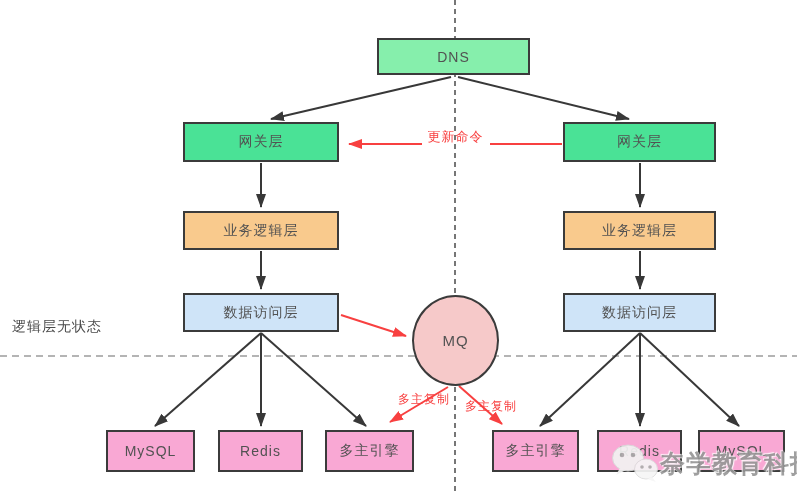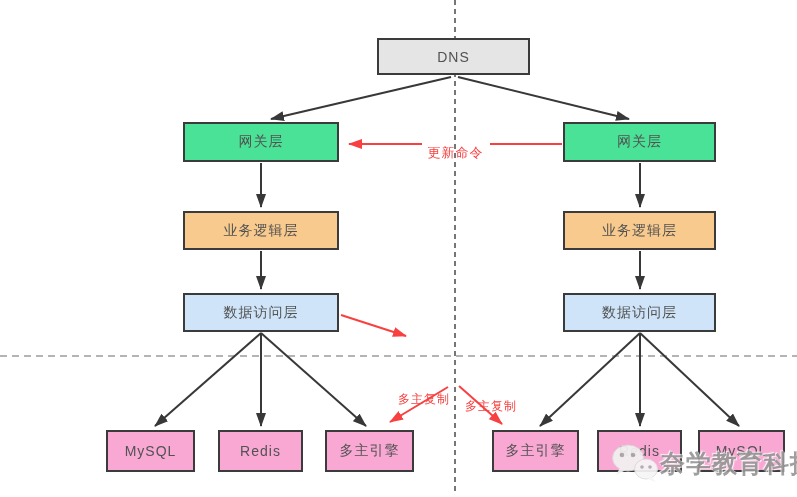--- a/index.html
+++ b/index.html
@@ -6,40 +6,40 @@
   .stage{
     position:relative;width:797px;height:497px;background:#ffffff;overflow:hidden;
     font-family:"Liberation Sans","DejaVu Sans",sans-serif;
   }
   .stage svg.connectors{position:absolute;left:0;top:0;z-index:1;}
   .node{
     position:absolute;z-index:2;box-sizing:border-box;
     border:2px solid #3b3b3b;display:flex;align-items:center;justify-content:center;
     font-size:14px;color:#525252;letter-spacing:1px;
   }
-  .dns{left:377px;top:38px;width:153px;height:37px;background:#e5e5e5;}
+  .dns{left:377px;top:38px;width:153px;height:37px;background:#86efac;}
   .gw-l{left:183px;top:122px;width:156px;height:40px;background:#4ae296;}
   .gw-r{left:563px;top:122px;width:153px;height:40px;background:#4ae296;}
   .bl-l{left:183px;top:211px;width:156px;height:39px;background:#f9ca8d;}
   .bl-r{left:563px;top:211px;width:153px;height:39px;background:#f9ca8d;}
   .dao-l{left:183px;top:293px;width:156px;height:39px;background:#cfe4f8;}
   .dao-r{left:563px;top:293px;width:153px;height:39px;background:#cfe4f8;}
   .mq{left:412px;top:295px;width:87px;height:91px;background:#f6c9c9;border-radius:50%;font-size:15px;}
   .db{background:#f9a8d4;top:430px;height:42px;}
   .mysql-l{left:106px;width:89px;}
   .redis-l{left:218px;width:85px;}
   .eng-l{left:325px;width:89px;}
   .eng-r{left:492px;width:87px;}
   .redis-r{left:597px;width:85px;}
   .mysql-r{left:698px;width:87px;}
   .edge-label{
     position:absolute;z-index:3;color:#f84040;text-align:center;
     font-size:13px;letter-spacing:1px;white-space:nowrap;
   }
-  .lbl-update{left:408px;top:144px;width:95px;text-align:center;}
+  .lbl-update{left:408px;top:128px;width:95px;text-align:center;}
   .lbl-rep-l{left:392px;top:391px;width:64px;font-size:12px;}
   .lbl-rep-r{left:459px;top:398px;width:64px;font-size:12px;}
   .zone-label{
     position:absolute;z-index:2;color:#4a4a4a;font-size:14px;letter-spacing:1px;white-space:nowrap;
   }
   .lbl-stateless{left:12px;top:318px;}
   .lbl-engine{left:14px;top:364px;width:88px;text-align:center;line-height:19px;white-space:normal;}
   .watermark{
     position:absolute;left:610px;top:443px;z-index:4;display:flex;align-items:center;opacity:0.92;
   }
@@ -87,31 +87,33 @@
     <line x1="459" y1="386" x2="502" y2="424" stroke="#f84040" stroke-width="2" marker-end="url(#mr)"></line>
   </svg>
 
   <div class="node dns">DNS</div>
   <div class="node gw-l">网关层</div>
   <div class="node gw-r">网关层</div>
   <div class="node bl-l">业务逻辑层</div>
   <div class="node bl-r">业务逻辑层</div>
   <div class="node dao-l">数据访问层</div>
   <div class="node dao-r">数据访问层</div>
+  <div class="node mq">MQ</div>
   <div class="node db mysql-l">MySQL</div>
   <div class="node db redis-l">Redis</div>
   <div class="node db eng-l">多主引擎</div>
   <div class="node db eng-r">多主引擎</div>
   <div class="node db redis-r">Redis</div>
   <div class="node db mysql-r">MySQL</div>
 
   <div class="edge-label lbl-update">更新命令</div>
   <div class="edge-label lbl-rep-l">多主复制</div>
   <div class="edge-label lbl-rep-r">多主复制</div>
 
+  <div class="zone-label lbl-stateless">逻辑层无状态</div>
 
   <div class="watermark">
     <svg width="50" height="40" viewBox="0 0 50 40">
       <ellipse cx="18" cy="15" rx="15.5" ry="13" fill="#f2f2f2" stroke="#d8d8d8" stroke-width="1"></ellipse>
       <path d="M10,25 L6,32 L16,27 Z" fill="#f2f2f2"></path>
       <circle cx="12" cy="12" r="2.3" fill="#a9a9a9"></circle>
       <circle cx="23" cy="12" r="2.3" fill="#a9a9a9"></circle>
       <ellipse cx="36" cy="26" rx="11.5" ry="10" fill="#f6f6f6" stroke="#dddddd" stroke-width="1"></ellipse>
       <path d="M42,34 L46,39 L37,36 Z" fill="#f6f6f6"></path>
       <circle cx="32" cy="24" r="1.8" fill="#aeaeae"></circle>

